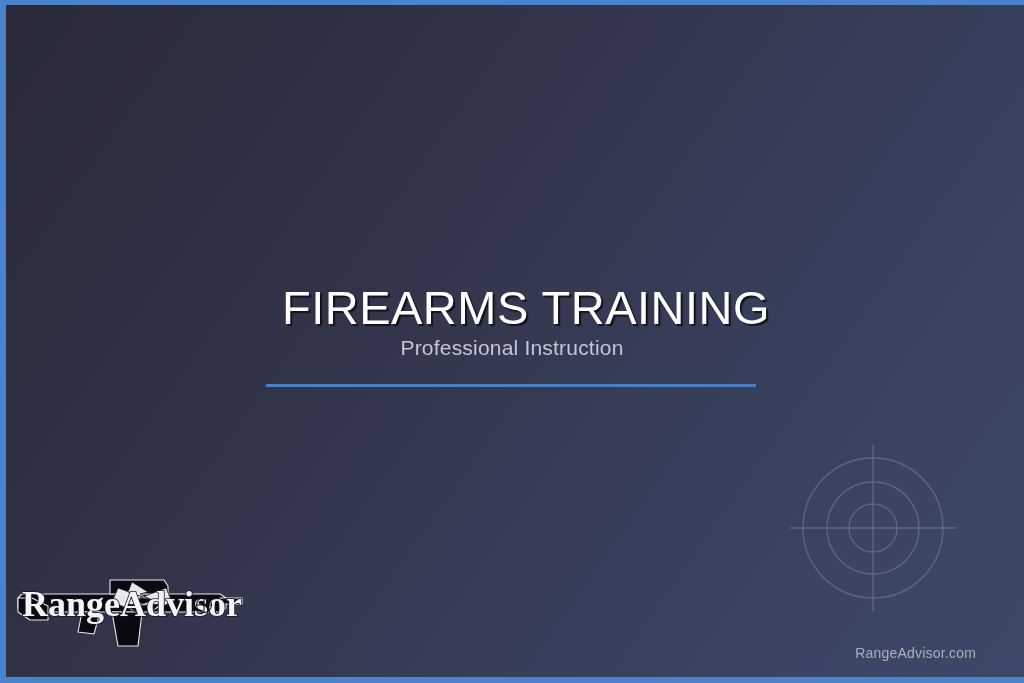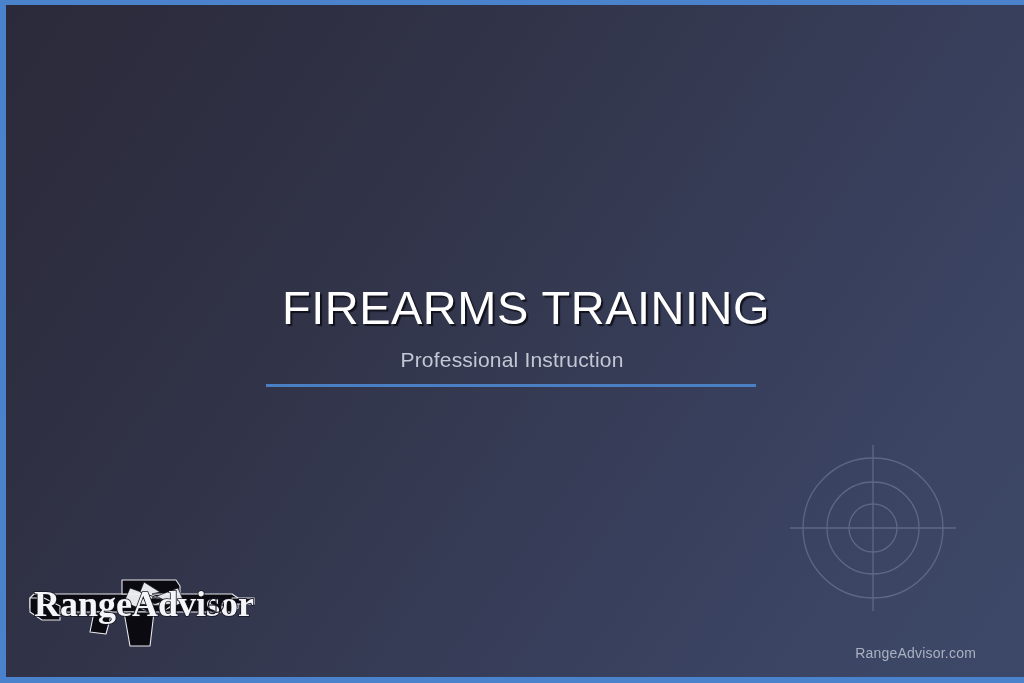--- a/index.html
+++ b/index.html
@@ -54,21 +54,21 @@
     font-weight: normal;
     letter-spacing: 0.5px;
     color: #ffffff;
     line-height: 1.08;
     text-shadow: 2px 2px 1px rgba(12,12,20,0.85);
     font-family: "Liberation Sans", sans-serif;
     padding-left: 28px;
   }
 
   .slide-subtitle {
-    margin: 14px 0 0 0;
+    margin: 2px 0 0 0;
     font-size: 21px;
     font-weight: normal;
     color: #c3c8d4;
     letter-spacing: 0.2px;
     font-family: "Liberation Sans", sans-serif;
   }
 
   .accent-rule {
     position: absolute;
     left: 266px;
@@ -86,21 +86,21 @@
     top: 443px;
     width: 170px;
     height: 170px;
     z-index: 2;
     opacity: 0.26;
   }
 
   
   .brand-logo {
     position: absolute;
-    left: 26px;
+    left: 14px;
     top: 558px;
     width: 232px;
     height: 92px;
     z-index: 5;
   }
 
   
   .footer-url {
     position: absolute;
     right: 48px;

